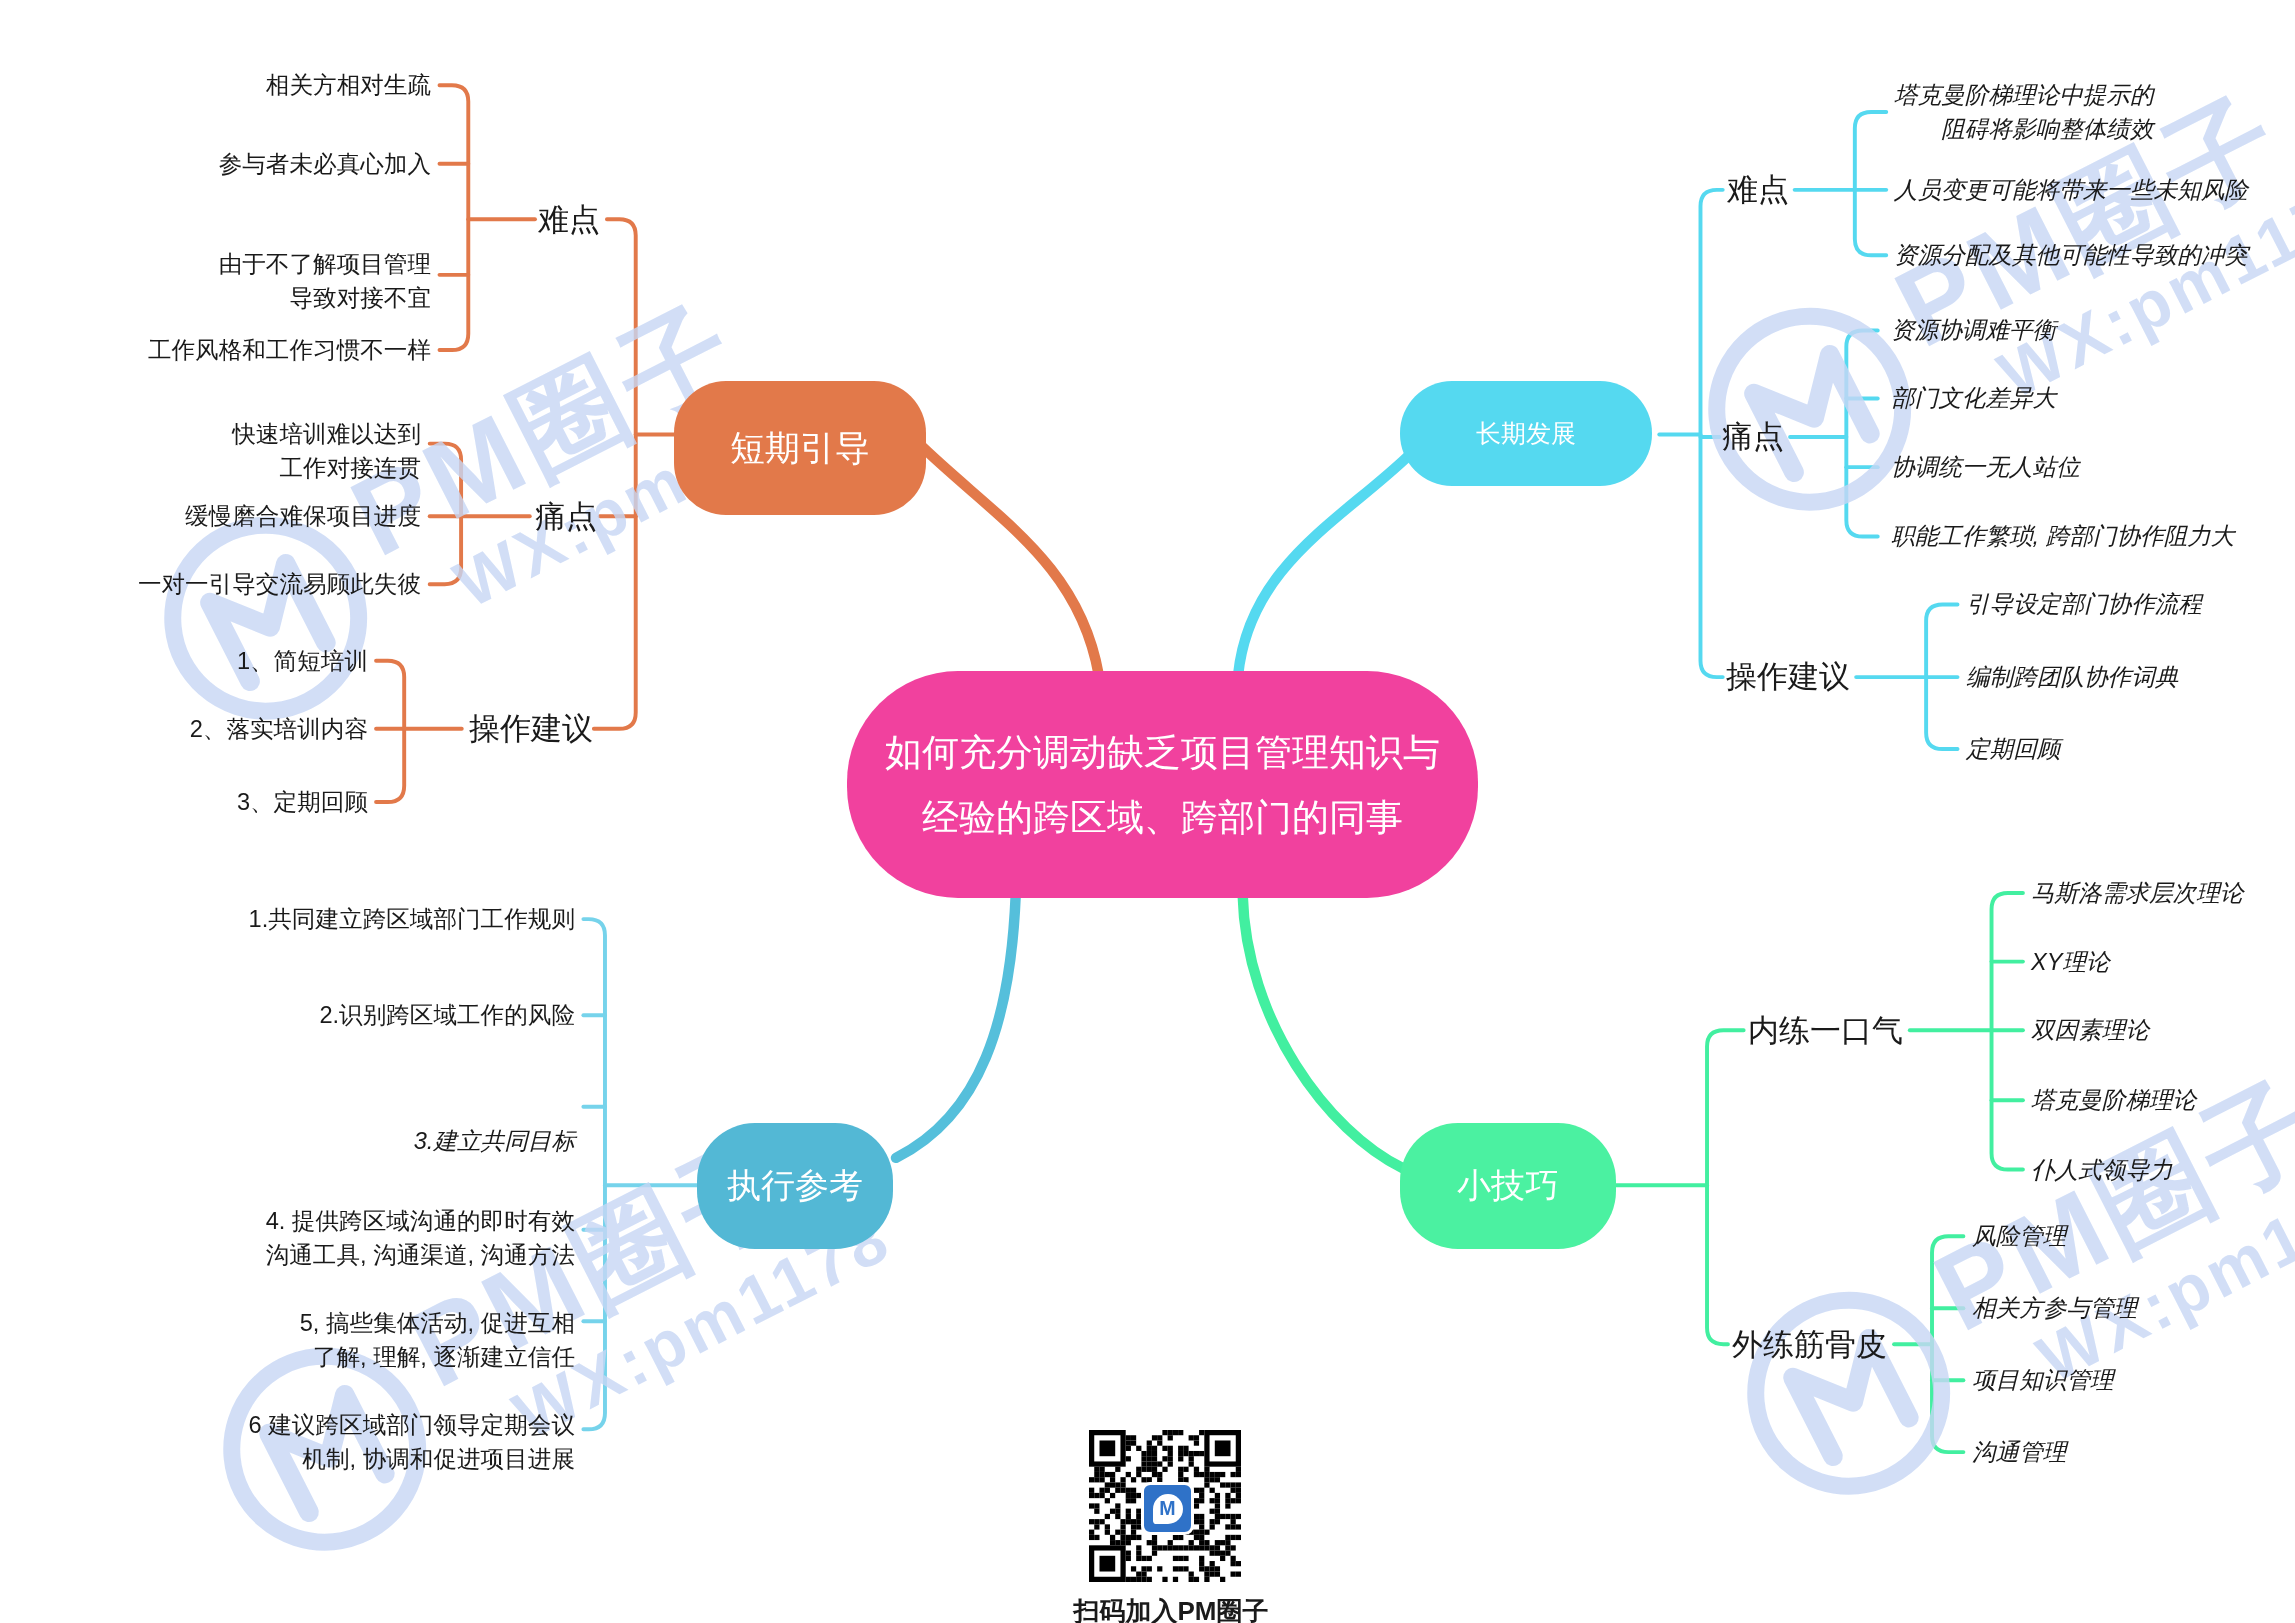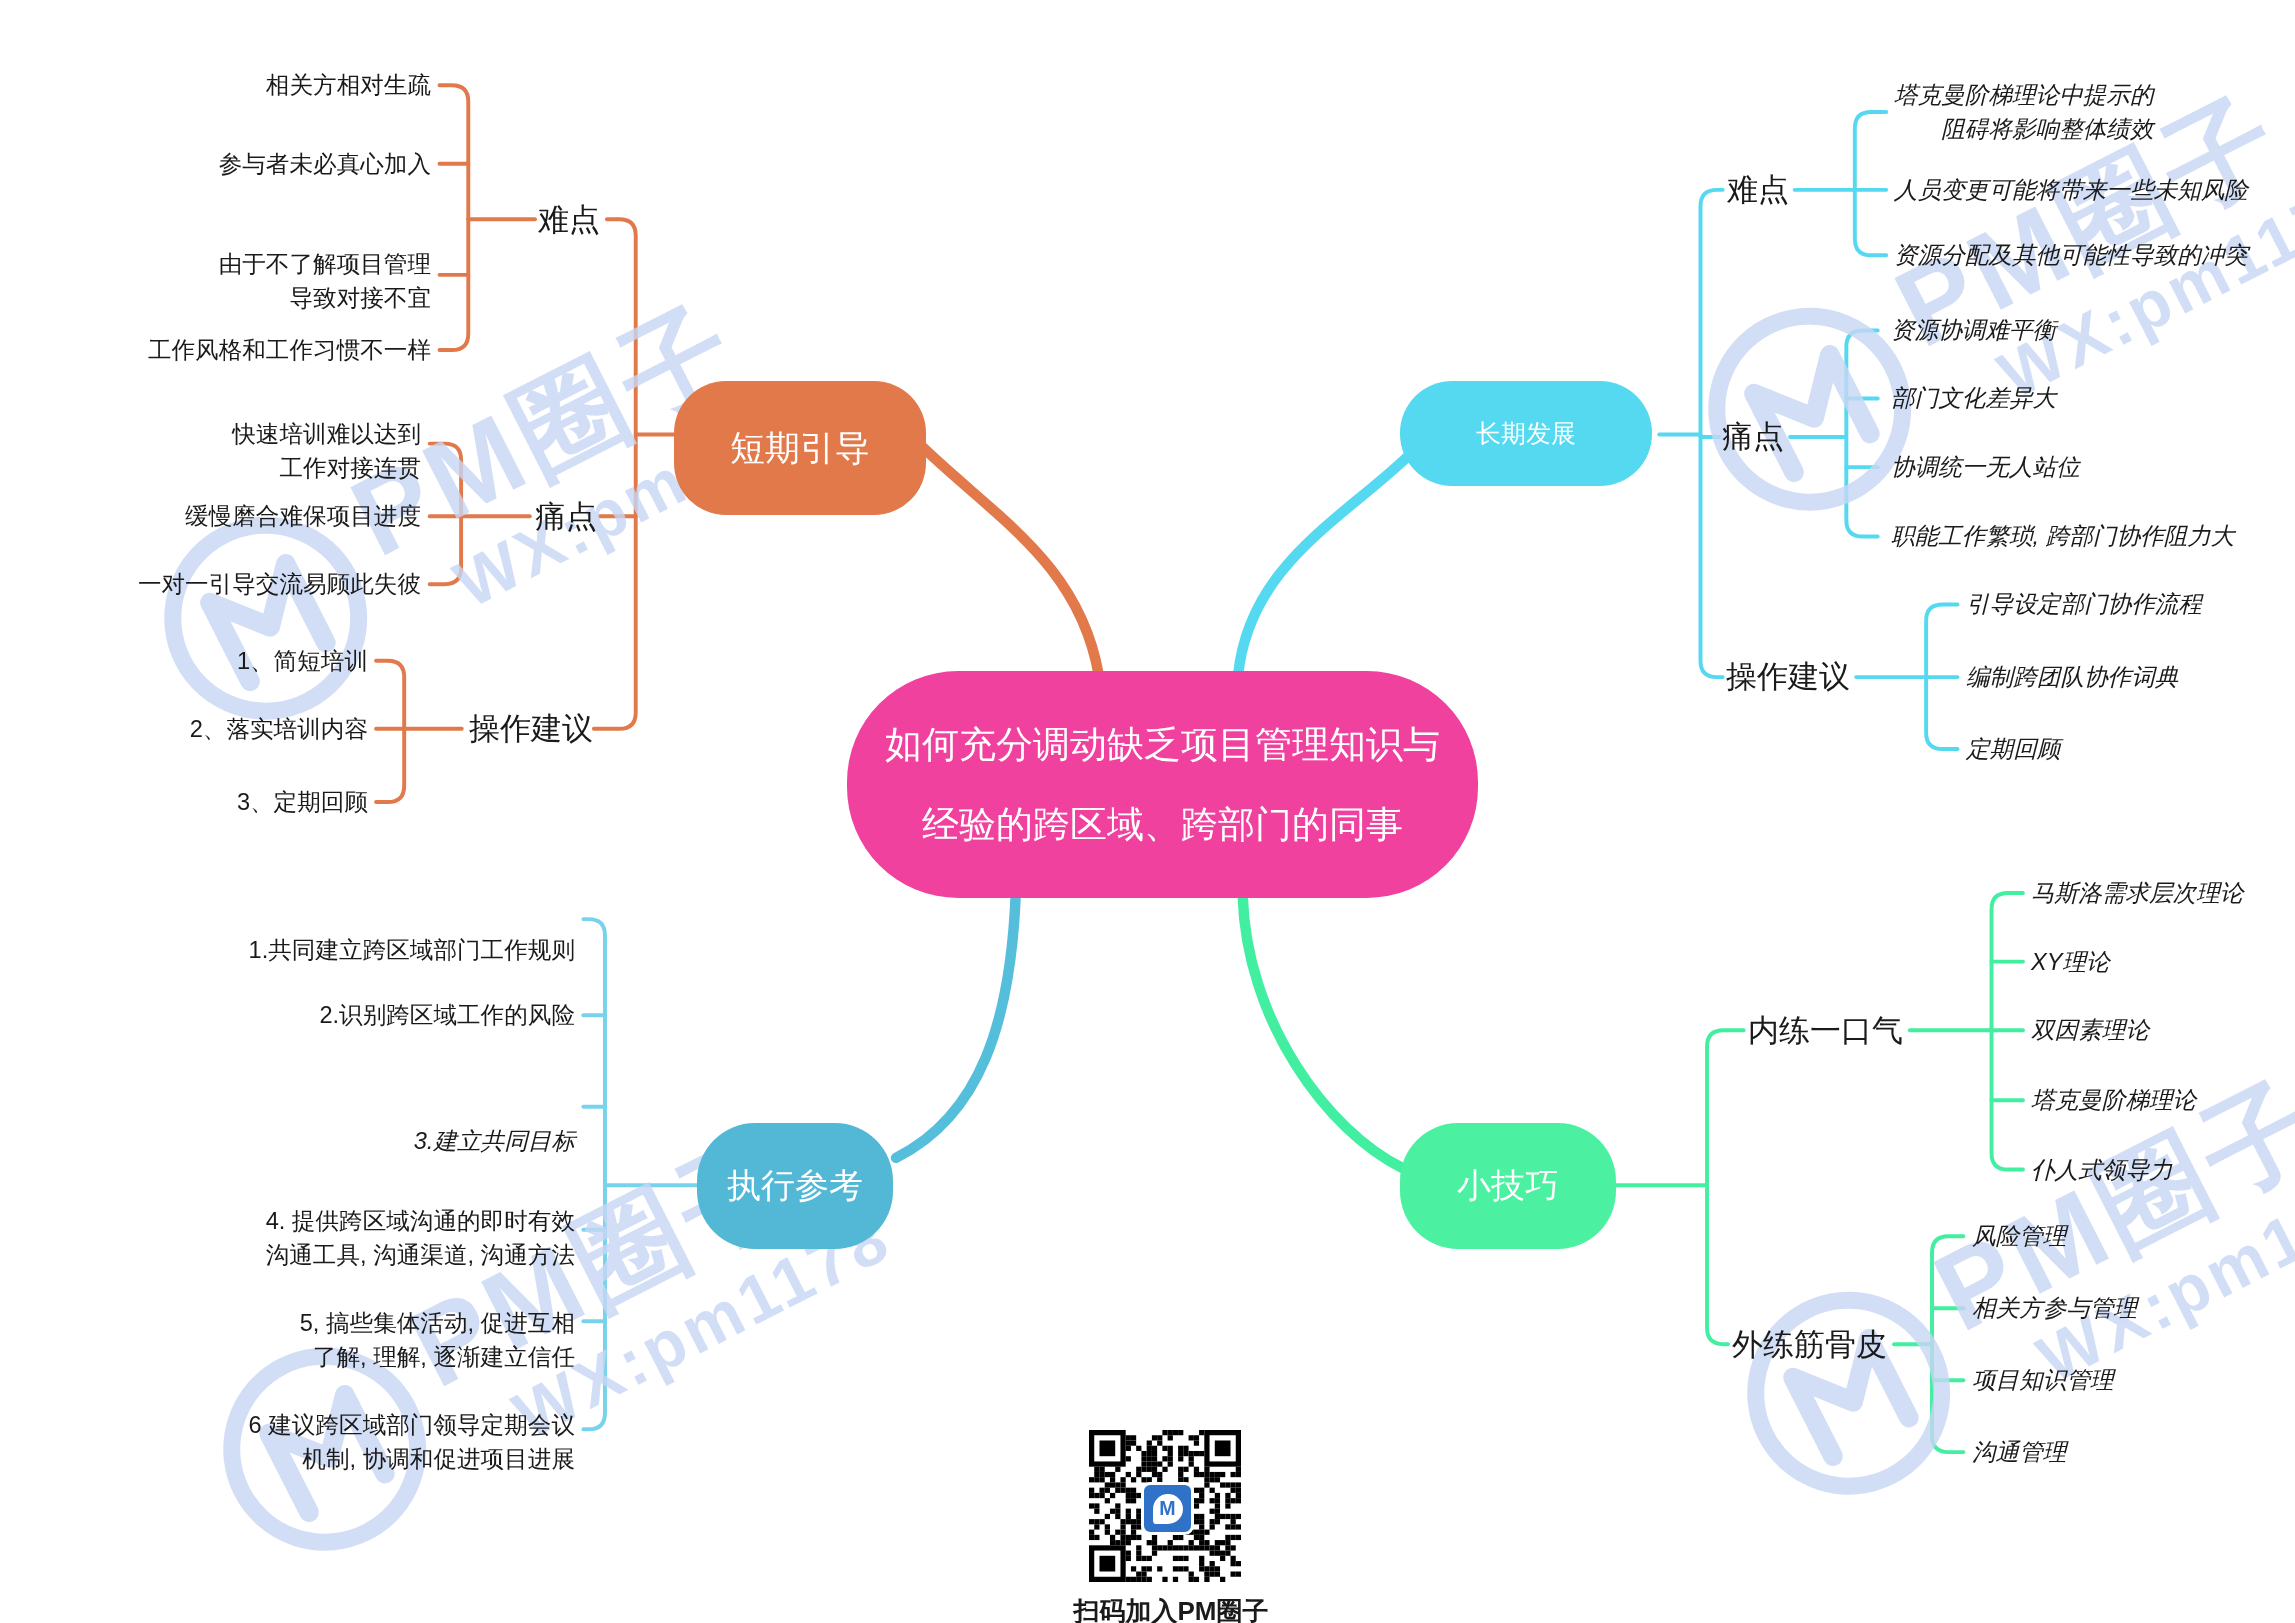--- a/index.html
+++ b/index.html
@@ -141,21 +141,21 @@
     <svg width="216" height="216" viewBox="0 0 330 330">
       <circle cx="165" cy="165" r="142" fill="none" stroke="currentColor" stroke-width="26"></circle>
       <path d="M 100 240 L 100 105 L 165 180 L 230 105 L 230 240" fill="none" stroke="currentColor" stroke-width="30" stroke-linejoin="round" stroke-linecap="round"></path>
     </svg>
     <div class="wm-text">
       <div class="wm-brand">PM圈子</div>
       <div class="wm-wx">WX:pm1178</div>
     </div>
   </div>
 
-  <div class="node" style="left:847px;top:671px;width:631px;height:227px;border-radius:111px;background:#F1419E;font-size:37px;line-height:80px;">如何充分调动缺乏项目管理知识与
+  <div class="node" style="left:847px;top:671px;width:631px;height:227px;border-radius:111px;background:#F1419E;font-size:37px;line-height:65px;">如何充分调动缺乏项目管理知识与
 经验的跨区域、跨部门的同事</div>
 
   <div class="node" style="left:674px;top:381px;width:252px;height:134px;border-radius:52px;background:#E2794A;font-size:35px;">短期引导</div>
   <div class="node" style="left:1400px;top:381px;width:252px;height:105px;border-radius:52px;background:#55D9F0;font-size:25px;">长期发展</div>
   <div class="node" style="left:697px;top:1123px;width:196px;height:126px;border-radius:58px;background:#53B8D5;font-size:34px;">执行参考</div>
   <div class="node" style="left:1400px;top:1123px;width:216px;height:126px;border-radius:58px;background:#4BF1A1;font-size:34px;">小技巧</div>
 
   <div class="label" style="right:1695px;top:200px;">难点</div>
   <div class="label" style="right:1698px;top:497px;">痛点</div>
   <div class="label" style="right:1702px;top:709px;">操作建议</div>
@@ -182,21 +182,21 @@
   <div class="item l-align" style="left:1894px;top:173px;">人员变更可能将带来一些未知风险</div>
   <div class="item l-align" style="left:1894px;top:238px;">资源分配及其他可能性导致的冲突</div>
   <div class="item l-align" style="left:1891px;top:313px;">资源协调难平衡</div>
   <div class="item l-align" style="left:1891px;top:381px;">部门文化差异大</div>
   <div class="item l-align" style="left:1891px;top:450px;">协调统一无人站位</div>
   <div class="item l-align" style="left:1891px;top:519px;">职能工作繁琐, 跨部门协作阻力大</div>
   <div class="item l-align" style="left:1966px;top:587px;">引导设定部门协作流程</div>
   <div class="item l-align" style="left:1966px;top:660px;">编制跨团队协作词典</div>
   <div class="item l-align" style="left:1966px;top:732px;">定期回顾</div>
 
-  <div class="item r-align" style="right:1720px;top:902px;margin-top:31px;">1.共同建立跨区域部门工作规则</div>
+  <div class="item r-align" style="right:1720px;top:902px;">1.共同建立跨区域部门工作规则</div>
   <div class="item r-align" style="right:1720px;top:998px;">2.识别跨区域工作的风险</div>
   <div class="item r-align" style="right:1720px;top:1124px;font-style:italic;">3.建立共同目标</div>
   <div class="item r-align" style="right:1720px;top:1204px;">4. 提供跨区域沟通的即时有效
 沟通工具, 沟通渠道, 沟通方法</div>
   <div class="item r-align" style="right:1720px;top:1306px;">5, 搞些集体活动, 促进互相
 了解, 理解, 逐渐建立信任</div>
   <div class="item r-align" style="right:1720px;top:1408px;">6 建议跨区域部门领导定期会议
 机制, 协调和促进项目进展</div>
 
   <div class="label" style="left:1748px;top:1011px;">内练一口气</div>

